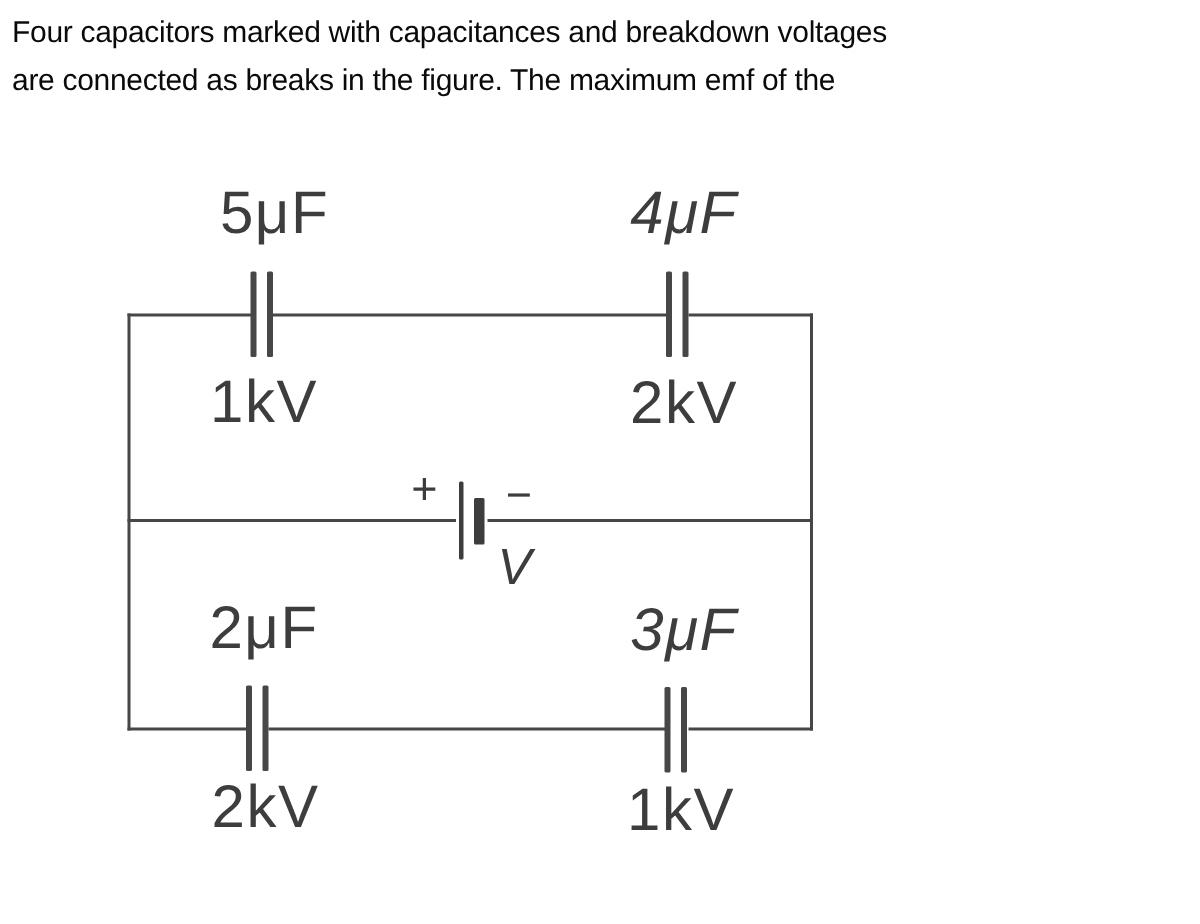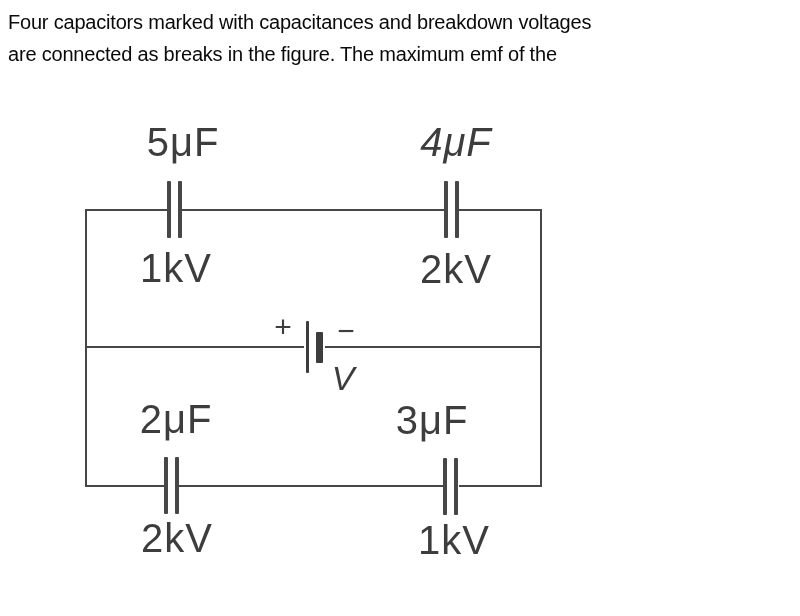--- a/index.html
+++ b/index.html
@@ -108,19 +108,19 @@
   </div>
 
   <div>
     <span class="fig-label" style="left:176px; top:399px;">2μF</span>
     <div class="plate" style="left:164px; top:457px;"></div>
     <div class="plate" style="left:175px; top:457px;"></div>
     <span class="fig-label" style="left:177px; top:518px;">2kV</span>
   </div>
 
   <div>
-    <span class="fig-label" style="left:432px; top:400px;">3μF</span>
+    <span class="fig-label" style="left:456px; top:400px;font-style:italic;">3μF</span>
     <div class="plate" style="left:443px; top:458px;"></div>
     <div class="plate" style="left:454px; top:458px;"></div>
     <span class="fig-label" style="left:454px; top:520px;">1kV</span>
   </div>
 
 </div>
 
 </body></html>

